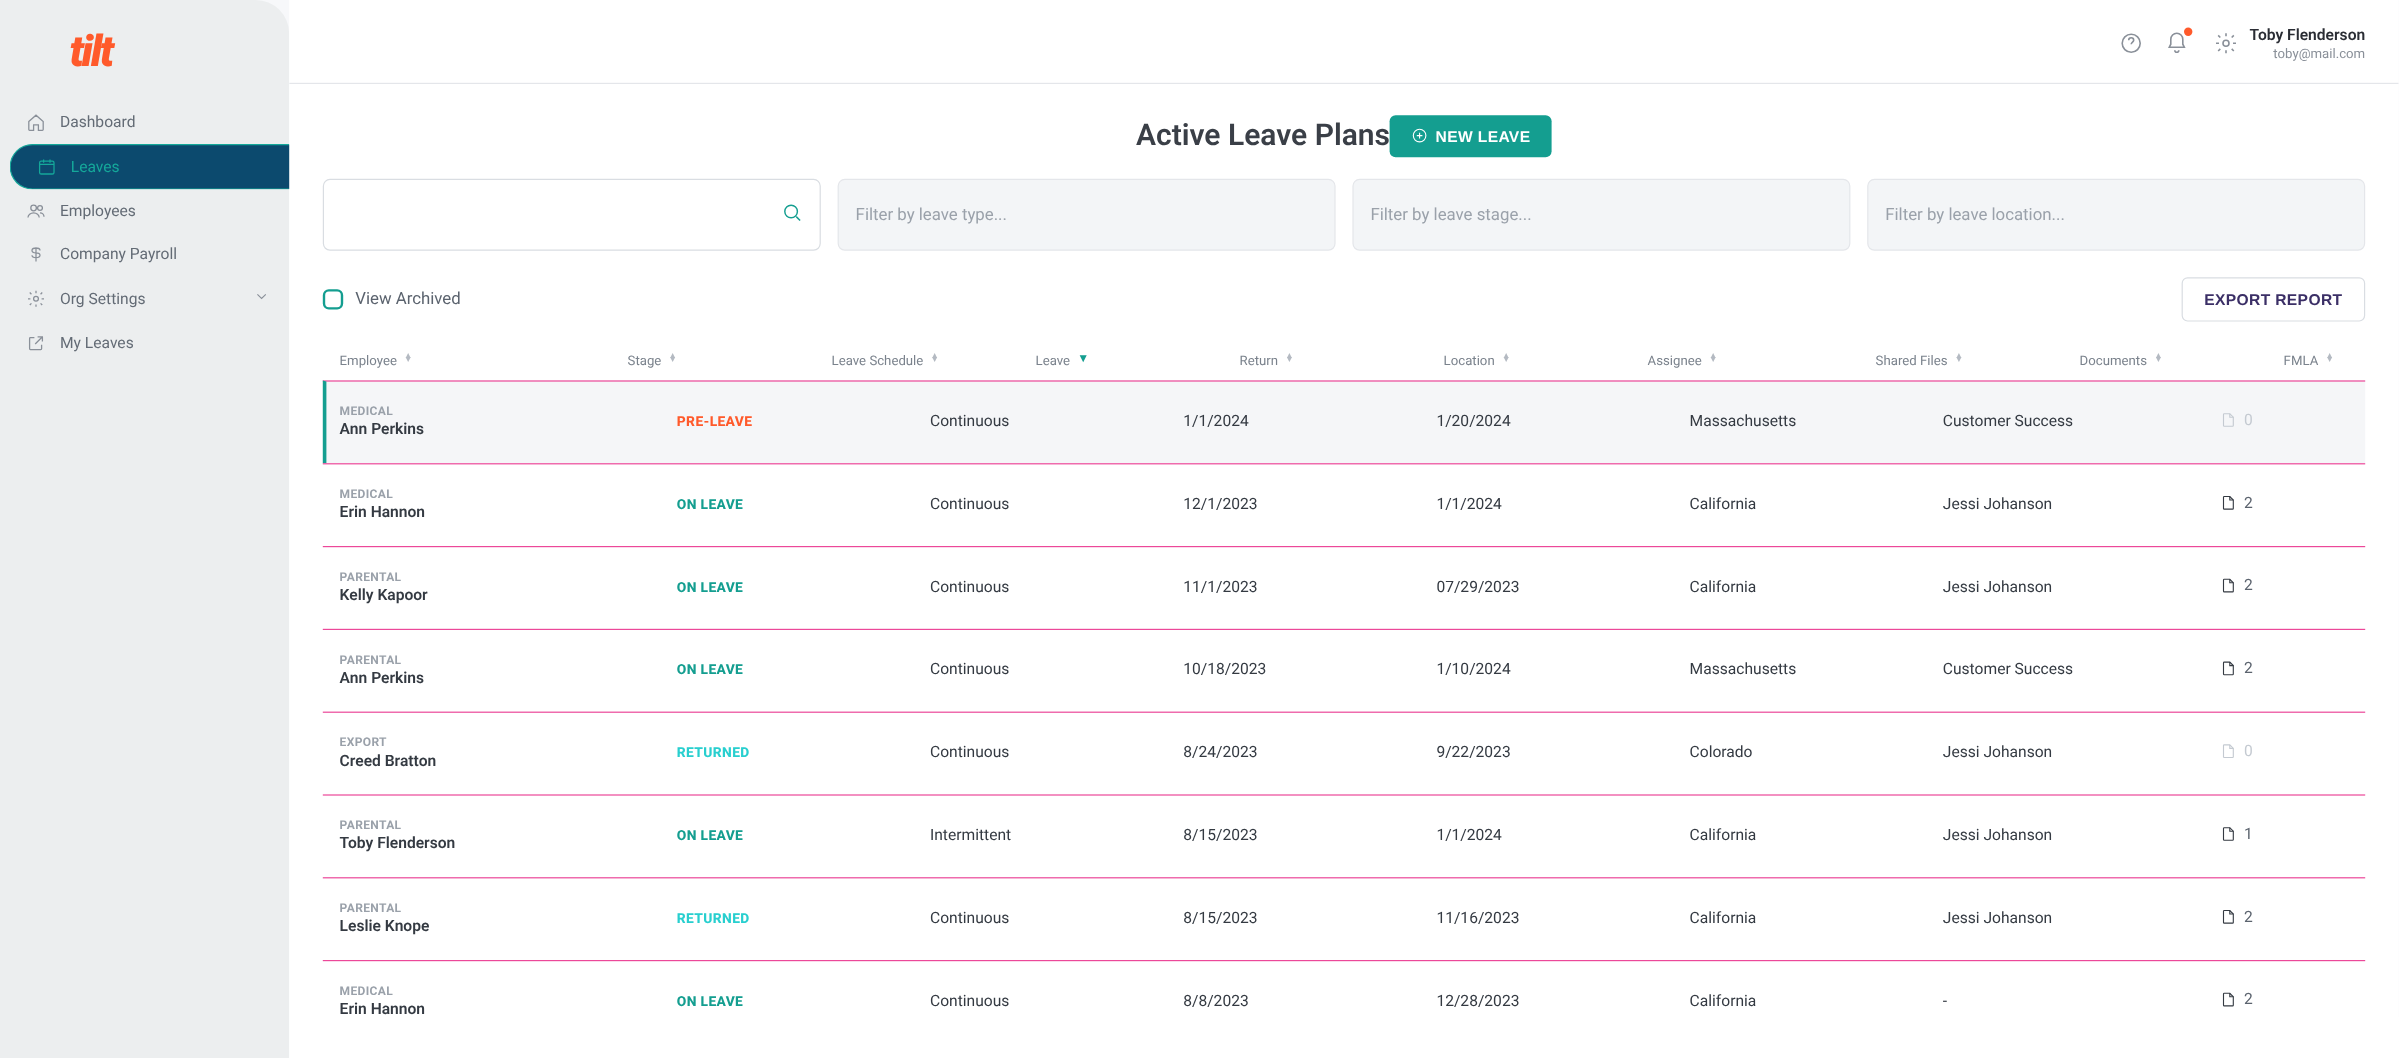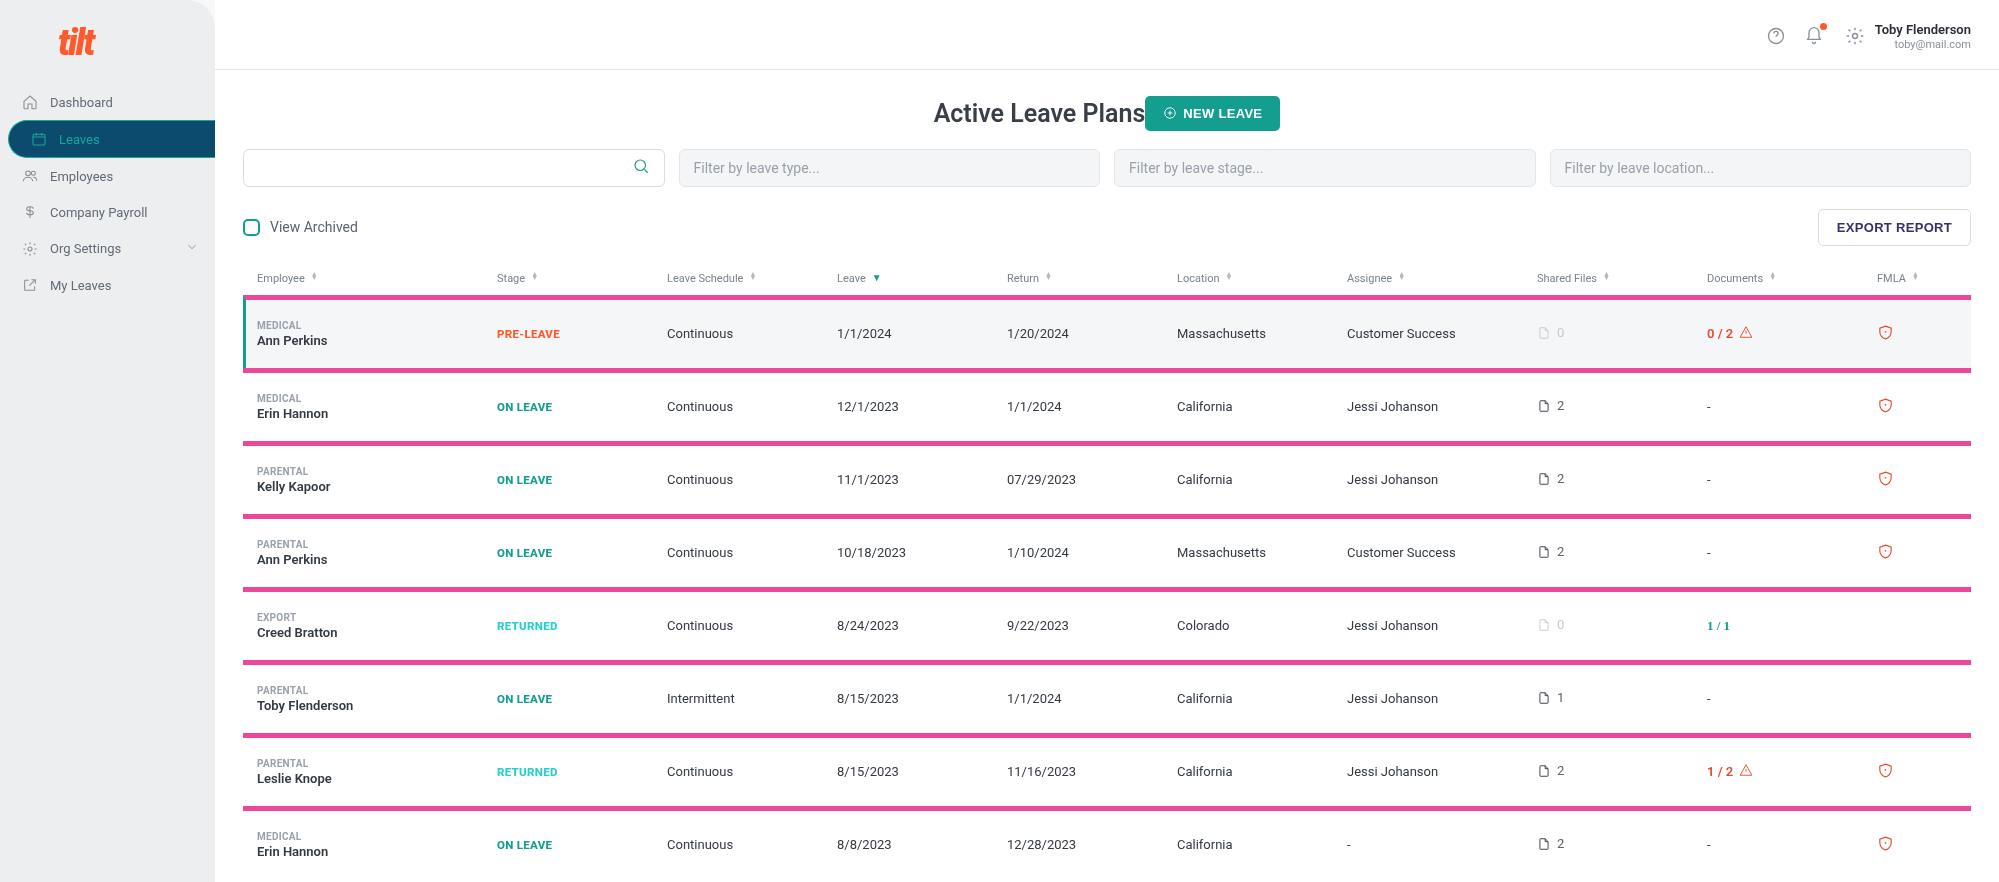--- a/index.html
+++ b/index.html
@@ -8,21 +8,21 @@
     font-family: -apple-system, BlinkMacSystemFont, "Segoe UI", Roboto, Arial, sans-serif;
     font-size: 13px;
     color: #2a2d34;
     background: #f7f8fa;
     width: 1999px;
     min-height: 882px;
     display: flex;
   }
   
   .sidebar {
-    width: 215px;
+    width: 241px;
     background: #eceeef;
     border-radius: 0 28px 0 0;
     padding: 22px 0 0 0;
     flex: none;
   }
   .logo {
     padding: 0 0 20px 58px;
     font-size: 36px;
     font-weight: 900;
     color: #ff5a2b;
@@ -110,21 +110,21 @@
     display: inline-flex; align-items: center;
   }
   .btn-primary .plus-icon { margin-right: 6px; display:inline-flex; }
 
   .filters { display: flex; gap: 14px; margin-bottom: 22px; }
   .field {
     flex: 1;
     background: #f3f5f7;
     border: 1px solid #e4e6ea;
     border-radius: 6px;
-    height: 38px;
+    height: 60px;
     display: flex; align-items: center;
     padding: 0 14px;
     font-size: 14px; color: #5b636e;
   }
   .field.search { background: #fff; border: 1px solid #d9dde2; justify-content: flex-end; }
   .field input {
     flex: 1; border: none; background: transparent; outline: none;
     font-size: 14px; color: #2a2d34;
   }
   .field .placeholder { color: #9aa1aa; }
@@ -151,22 +151,22 @@
   .thead {
     padding: 10px 14px;
     font-size: 11px; color: #7a828c;
   }
   .th { display: inline-flex; align-items: flex-start; gap: 6px; cursor: pointer; }
   .sort {
     display: inline-flex; flex-direction: column; line-height: 4px; font-size: 7px; color: #b4bac2;
   }
   .trow {
     padding: 20px 14px;
-    border-top: 5px solid #ec4899;
-    font-size: 13px; color: #343a42;
+    border-top: 1px solid #ec4899;
+    font-size: 13px; color: #343a42; gap: 41px;
   }
   .trow.active-row { background: #f5f6f8; border-left: 3px solid #149e90; padding-left: 11px; }
   .emp-type { font-size: 10px; font-weight: 700; letter-spacing: 0.3px; color: #9aa1aa; margin-bottom: 2px; }
   .emp-name { font-weight: 600; }
   .stage { font-size: 11.5px; font-weight: 800; letter-spacing: 0.3px; }
   .stage.preleave { color: #ff5a2b; }
   .stage.onleave { color: #149e90; }
   .stage.returned { color: #28cfcf; }
   .shared { display: inline-flex; align-items: center; gap: 6px; color: #5b636e; }
   .shared.muted { color: #c4cad1; }

